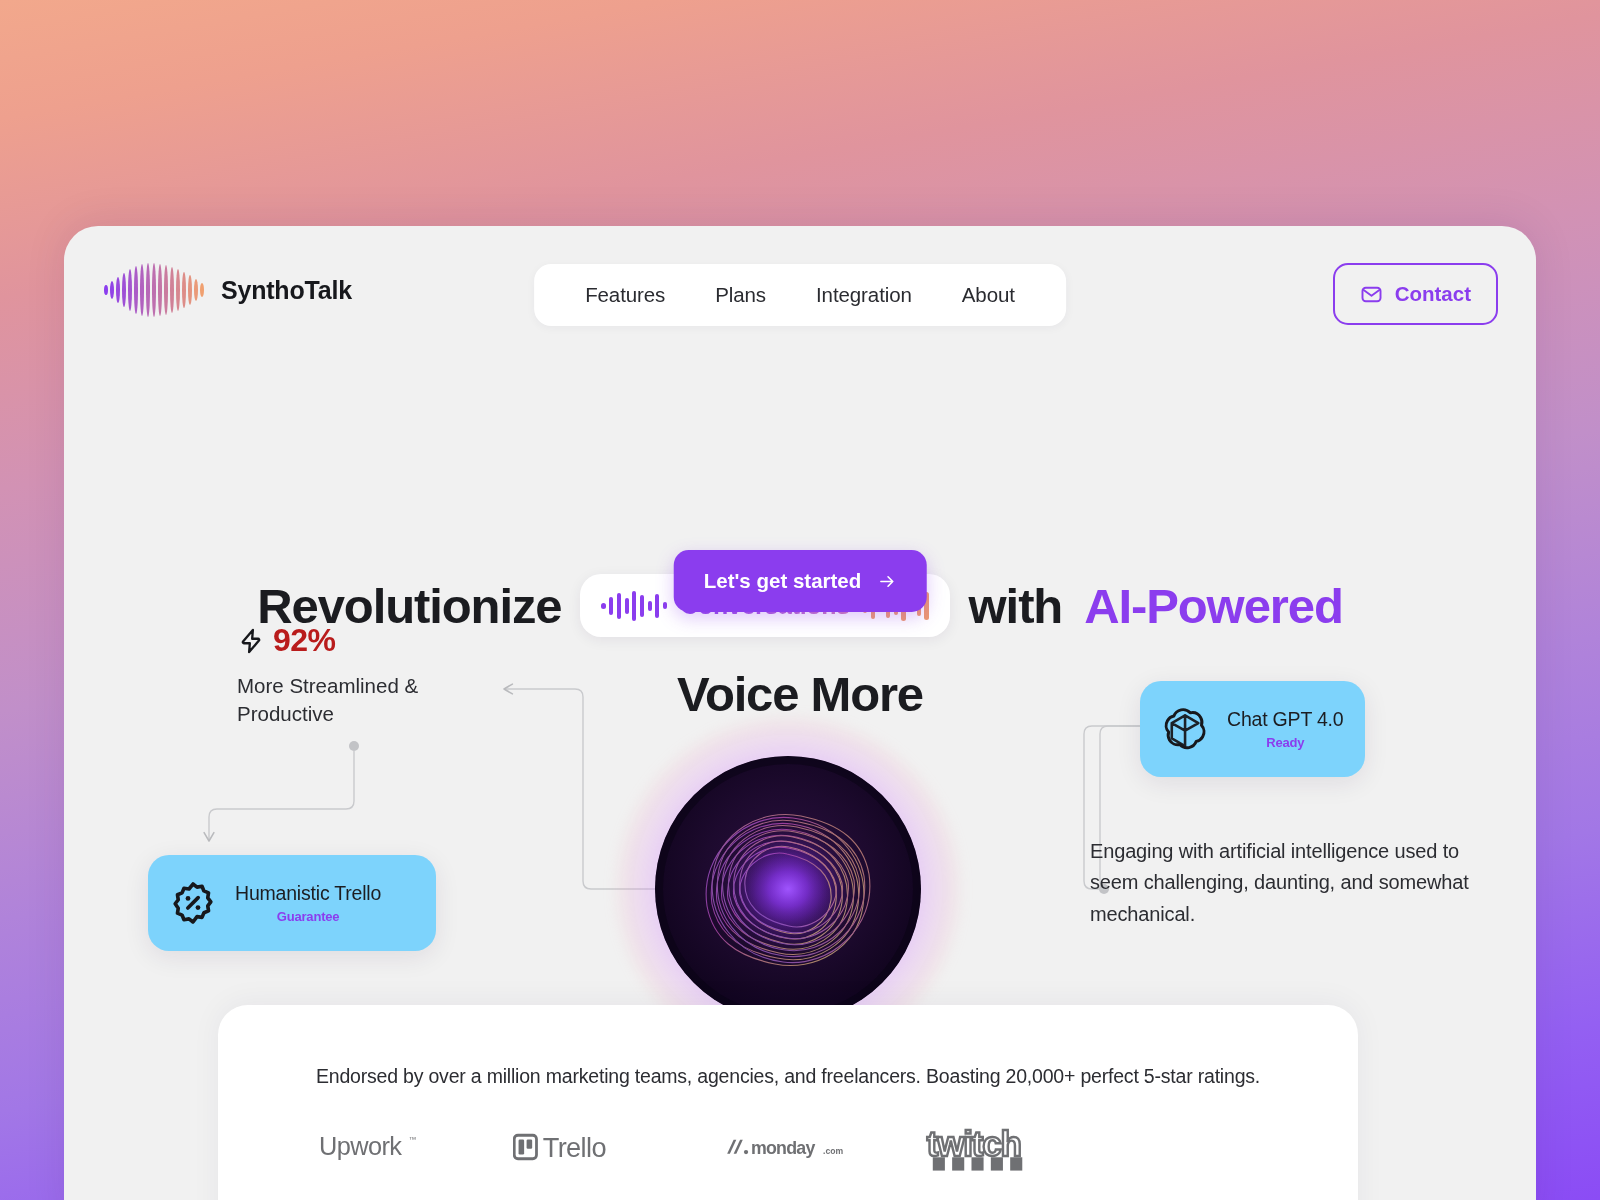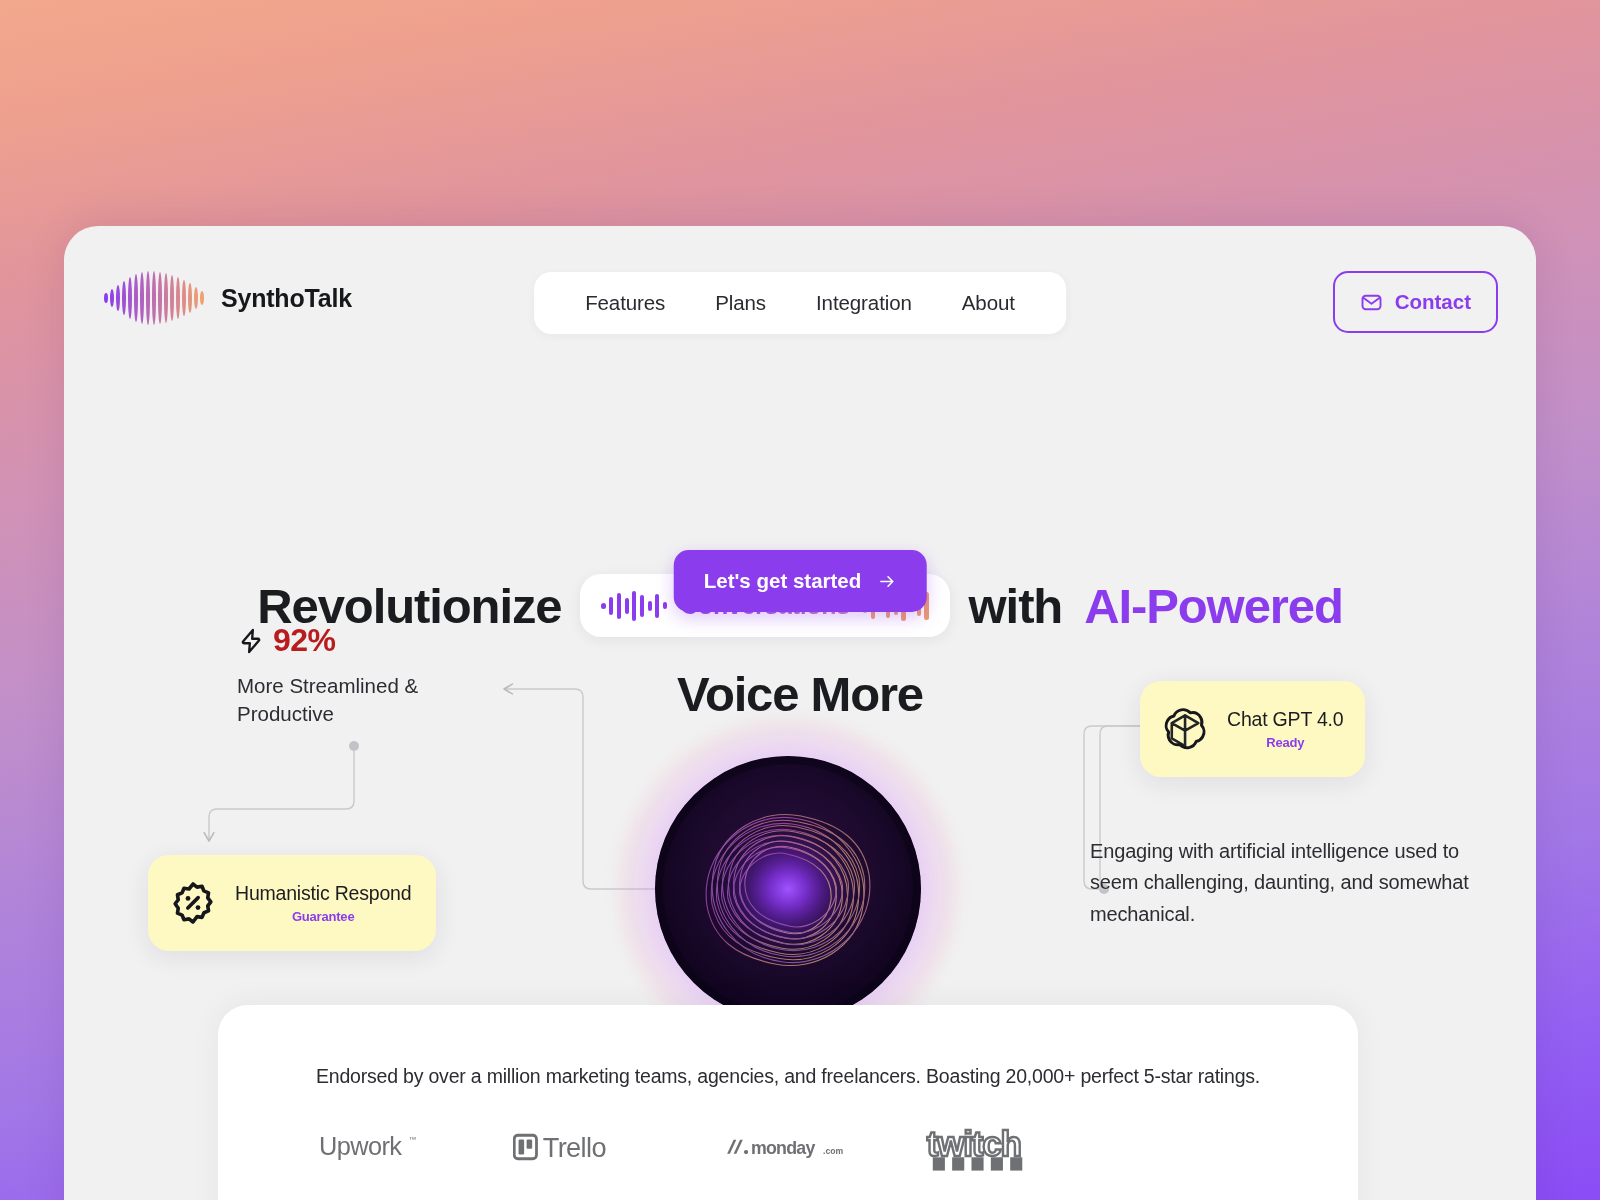--- a/index.html
+++ b/index.html
@@ -17,21 +17,21 @@
     left: 64px; top: 226px;
     width: 1472px; height: 1000px;
     background: #f1f1f1;
     border-radius: 34px 34px 0 0;
     overflow: hidden;
     box-shadow: 0 -4px 40px rgba(60,20,90,.10);
   }
 
   
   #header {
-    position: absolute; left: 0; top: 12px; width: 100%; height: 130px;
+    position: absolute; left: 0; top: 4px; width: 100%; height: 130px;
   }
   #brand { position: absolute; left: 40px; top: 33px; display: flex; align-items: center; gap: 17px; }
   .logo-wave { display: flex; align-items: center; gap: 2px; height: 54px; }
   .logo-wave span { display: block; width: 4px; border-radius: 2px; }
   #brand-name { font-size: 25px; font-weight: 600; color: #17181c; letter-spacing: -.2px; }
 
   #nav {
     position: absolute; left: 50%; transform: translateX(-50%); top: 34px;
     background: #fff; border-radius: 17px;
     height: 62px; display: flex; align-items: center;
@@ -93,21 +93,21 @@
   }
 
   
   #stat-block { position: absolute; left: 173px; top: 396px; width: 260px; }
   #stat-row { display: flex; align-items: center; gap: 8px; }
   #stat-value { font-size: 32px; font-weight: 700; color: #b91c1c; letter-spacing: -.6px; }
   #stat-desc { margin-top: 13px; font-size: 20.5px; line-height: 1.35; color: #2c2d32; }
 
   
   .float-card {
-    position: absolute; background: #fef9c3; border-radius: 21px;
+    position: absolute; background: #7dd3fc; border-radius: 21px;
     display: flex; align-items: center; gap: 19px;
     box-shadow: 0 6px 26px rgba(40,20,70,.09);
   }
   #card-guarantee { left: 84px; top: 629px; width: 288px; height: 96px; padding-left: 22px; }
   #card-chatgpt   { left: 1076px; top: 455px; width: 225px; height: 96px; padding-left: 22px; }
   .card-title { font-size: 19.5px; color: #1c1d21; letter-spacing: -.2px; white-space: nowrap; }
   .card-sub   { font-size: 13px; color: #8b3dee; font-weight: 700; margin-top: 4px; letter-spacing: -.2px; text-align: center; }
 
   
   #right-paragraph {
@@ -269,21 +269,21 @@
   </div>
 
   <div class="float-card" id="card-guarantee">
     <svg width="46" height="46" viewBox="0 0 24 24" fill="none">
       <path d="M12 2.1l2.1 1.6 2.6-.4 1 2.4 2.4 1-.4 2.6 1.6 2.1-1.6 2.1.4 2.6-2.4 1-1 2.4-2.6-.4L12 21.9l-2.1-1.6-2.6.4-1-2.4-2.4-1 .4-2.6L2.7 12.4 4.3 10.3 3.9 7.7l2.4-1 1-2.4 2.6.4L12 2.1Z" stroke="#17181c" stroke-width="1.9" stroke-linejoin="round"></path>
       <path d="M9.3 14.6 14.7 9.2" stroke="#17181c" stroke-width="1.9" stroke-linecap="round"></path>
       <circle cx="9.4" cy="9.6" r="1.25" fill="#17181c"></circle>
       <circle cx="14.6" cy="14.4" r="1.25" fill="#17181c"></circle>
     </svg>
     <div>
-      <div class="card-title">Humanistic Respond</div>
+      <div class="card-title">Humanistic Trello</div>
       <div class="card-sub">Guarantee</div>
     </div>
   </div>
 
   <div class="float-card" id="card-chatgpt">
     <svg width="46" height="46" viewBox="0 0 24 24" fill="none">
       <path d="M20.6 10.1a5 5 0 0 0-.44-4.1 5.1 5.1 0 0 0-5.46-2.43A5.05 5.05 0 0 0 6.2 5.25a5 5 0 0 0-3.36 2.42 5.05 5.05 0 0 0 .63 5.93 5 5 0 0 0 .43 4.1 5.1 5.1 0 0 0 5.47 2.43 5.04 5.04 0 0 0 8.5-1.68 5 5 0 0 0 3.36-2.42 5.05 5.05 0 0 0-.63-5.93Z" stroke="#17181c" stroke-width="1.55" stroke-linejoin="round"></path>
       <path d="M12.03 20.9V12.9l6.93-4M12.03 12.9 5.1 8.9M12.03 12.9v-8M5.1 8.9l6.93-4 6.93 4M5.1 8.9v8l6.93 4" stroke="#17181c" stroke-width="1.35" stroke-linejoin="round" stroke-linecap="round" opacity=".95"></path>
     </svg>
     <div>

